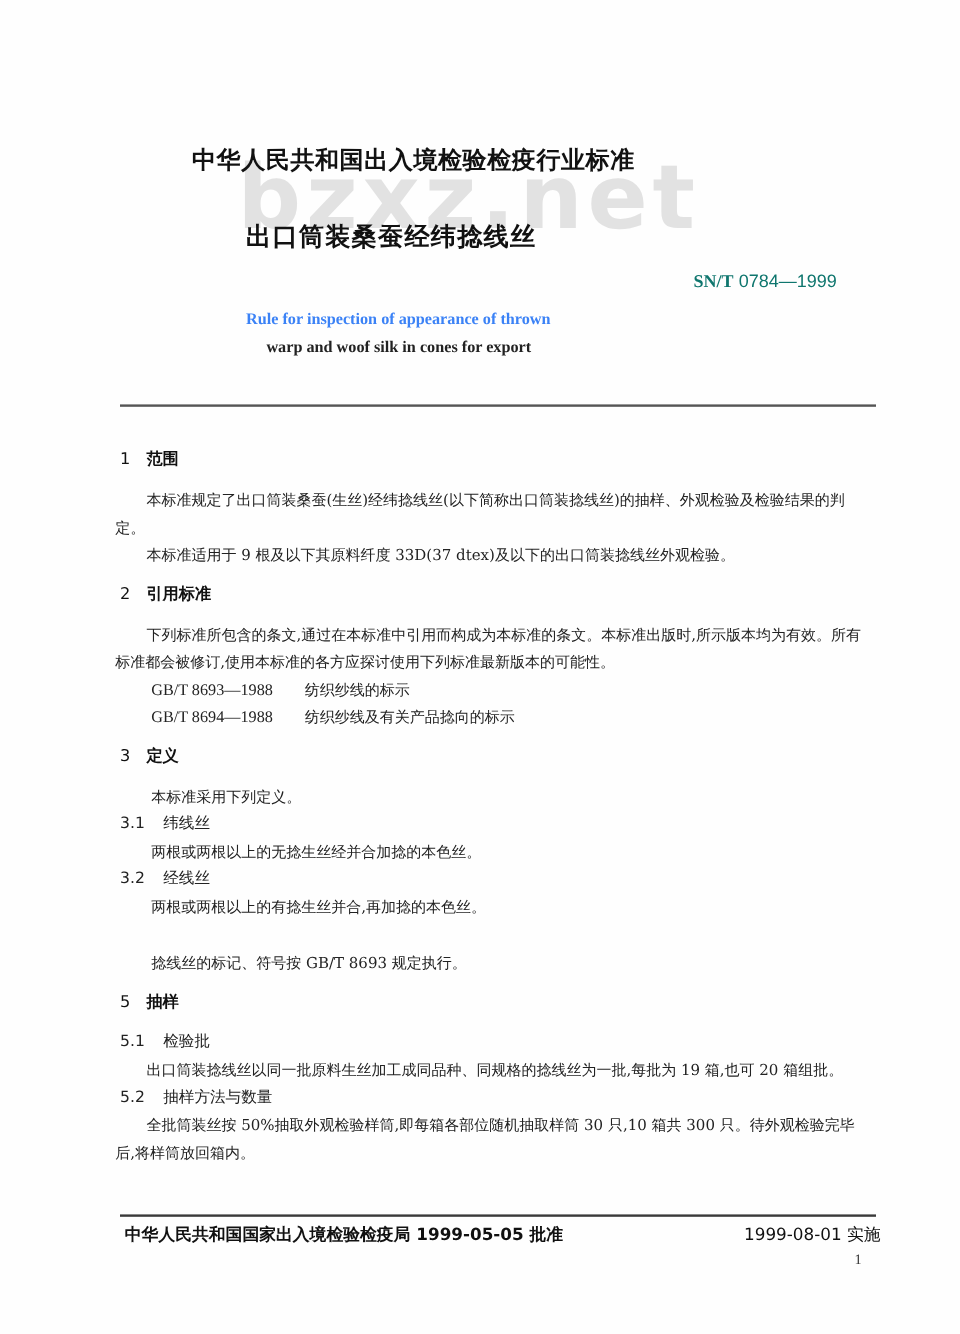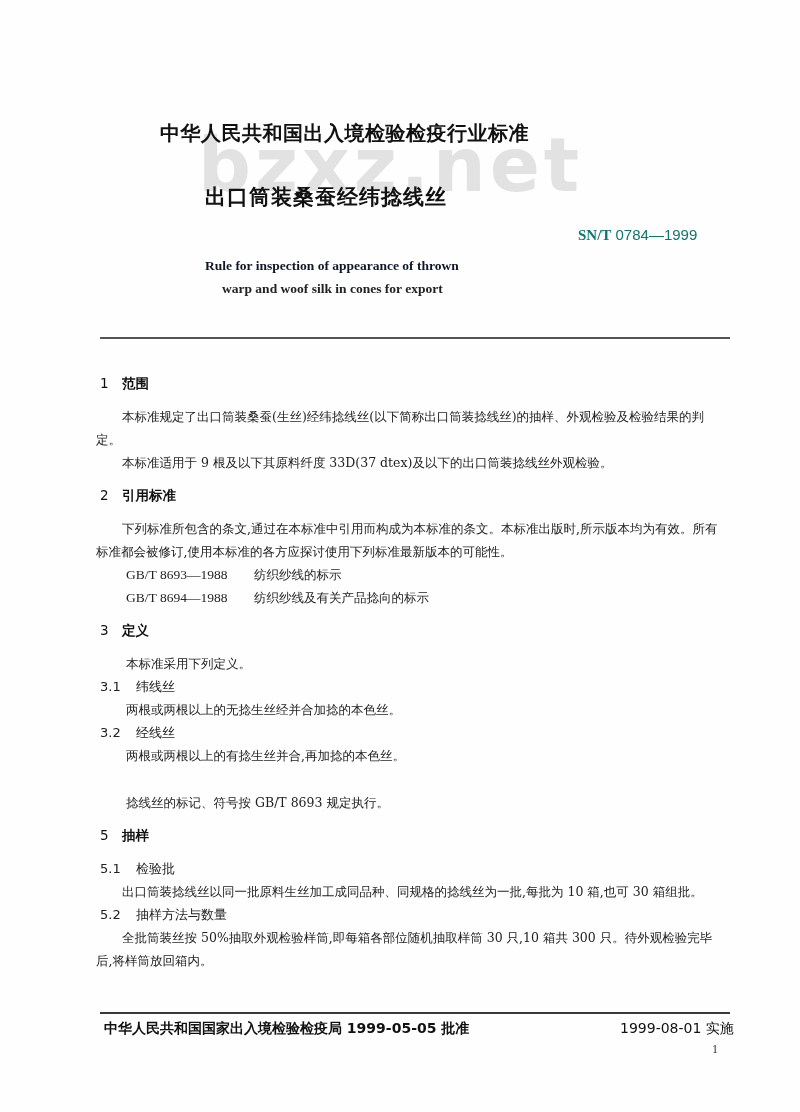--- a/index.html
+++ b/index.html
@@ -65,21 +65,21 @@
     }
     .std-number .sn {
       font-family: "Liberation Serif", serif;
       font-weight: bold;
     }
     .en-title-1 {
       left: 205px; top: 258px;
       font-family: "Liberation Serif", serif;
       font-weight: bold;
       font-size: 13.5px;
-      color: #0f172a;
+      color: #3b82f6;
     }
     .en-title-2 {
       left: 222px; top: 281px;
       font-family: "Liberation Serif", serif;
       font-weight: bold;
       font-size: 13.5px;
       color: #222;
     }
     .rule {
       position: absolute;
@@ -227,21 +227,21 @@
     <p class="indent-line">捻线丝的标记、符号按 GB/T 8693 规定执行。</p>
     <div class="gap-s"></div>
 
     <h2 class="sec-h">
       <span class="num">5</span><span>抽样</span>
     </h2>
     <div class="gap-s"></div>
     <p class="sub-h">
       <span class="num">5.1</span><span>检验批</span>
     </p>
-    <p class="para">出口筒装捻线丝以同一批原料生丝加工成同品种、同规格的捻线丝为一批,每批为 10 箱,也可 30 箱组批。</p>
+    <p class="para">出口筒装捻线丝以同一批原料生丝加工成同品种、同规格的捻线丝为一批,每批为 19 箱,也可 20 箱组批。</p>
     <p class="sub-h">
       <span class="num">5.2</span><span>抽样方法与数量</span>
     </p>
     <p class="para">全批筒装丝按 50%抽取外观检验样筒,即每箱各部位随机抽取样筒 30 只,10 箱共 300 只。待外观检验完毕后,将样筒放回箱内。</p>
   </div>
 
   <div class="rule rule-bottom"></div>
 
   <div class="abs footer-left">中华人民共和国国家出入境检验检疫局 1999-05-05 批准</div>
   <div class="abs footer-right">1999-08-01 实施</div>

